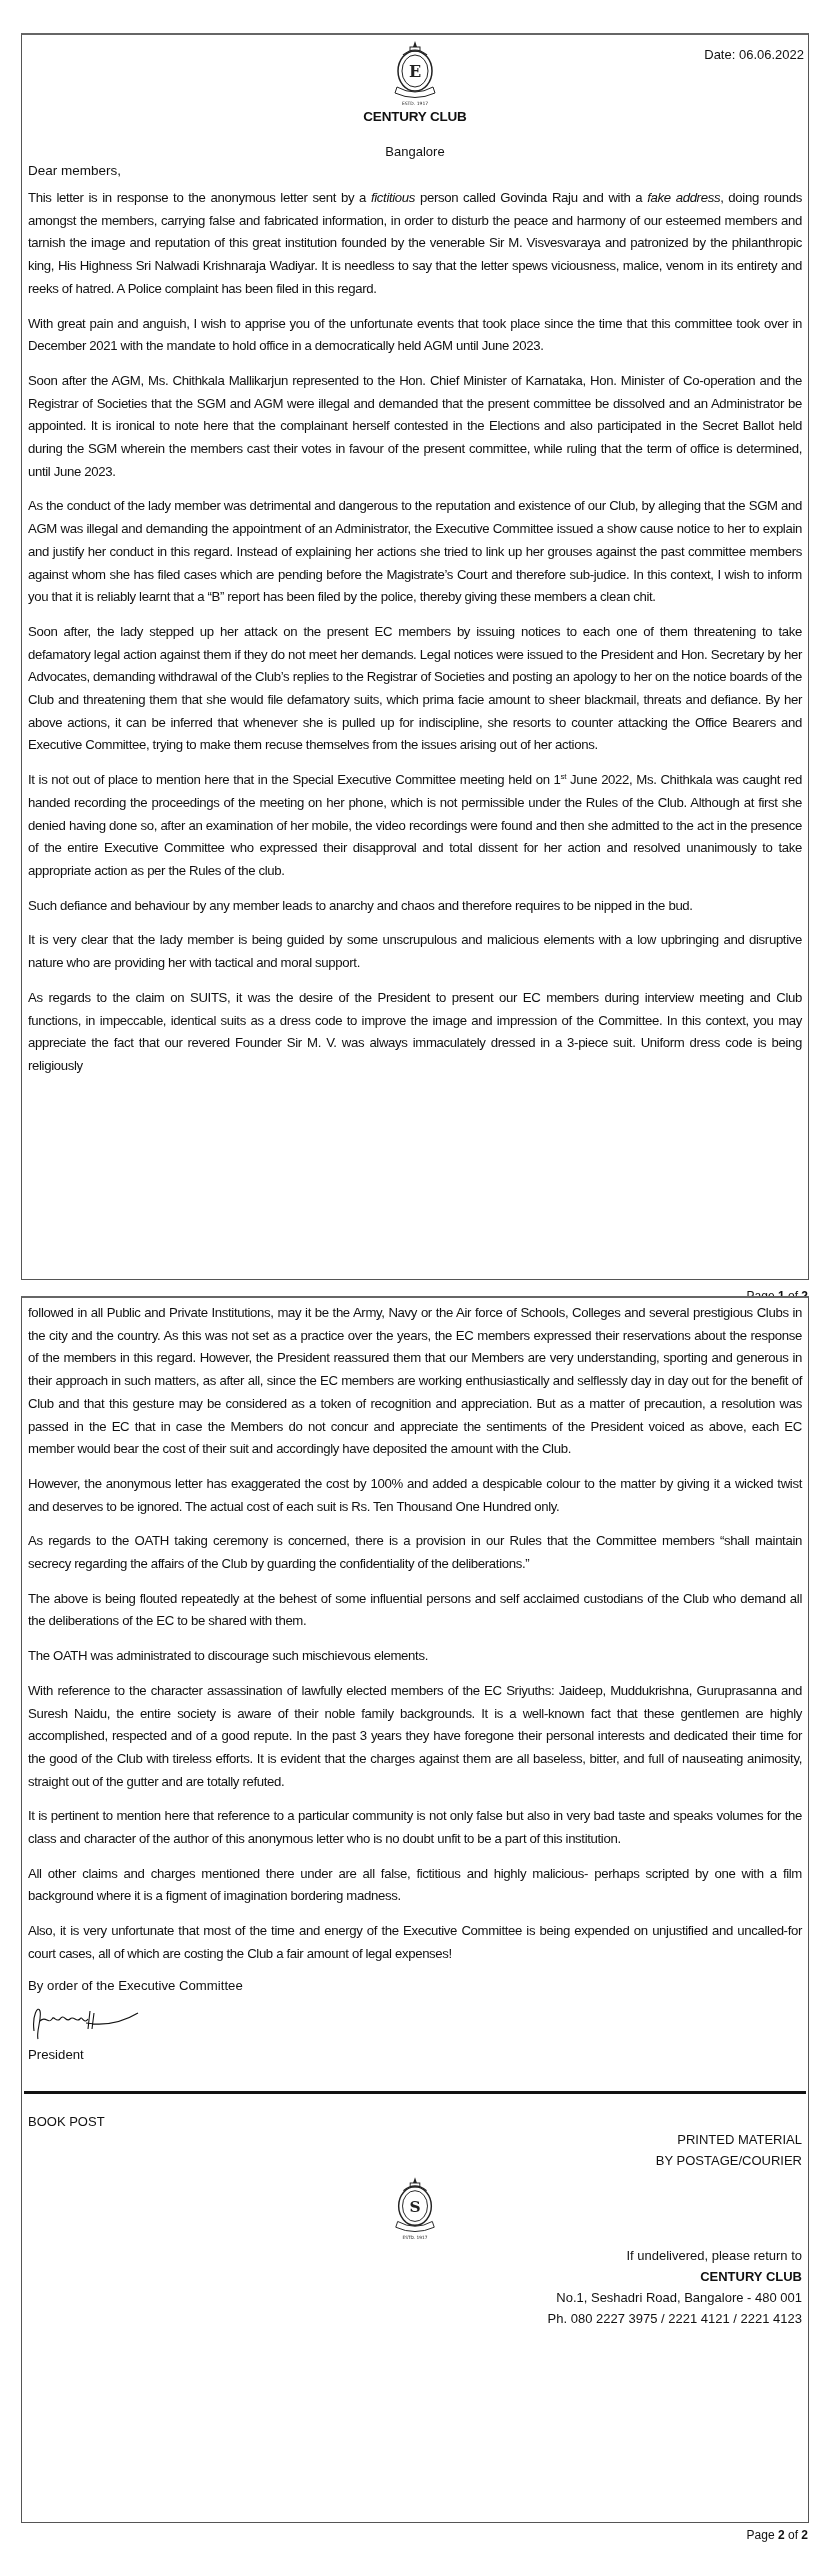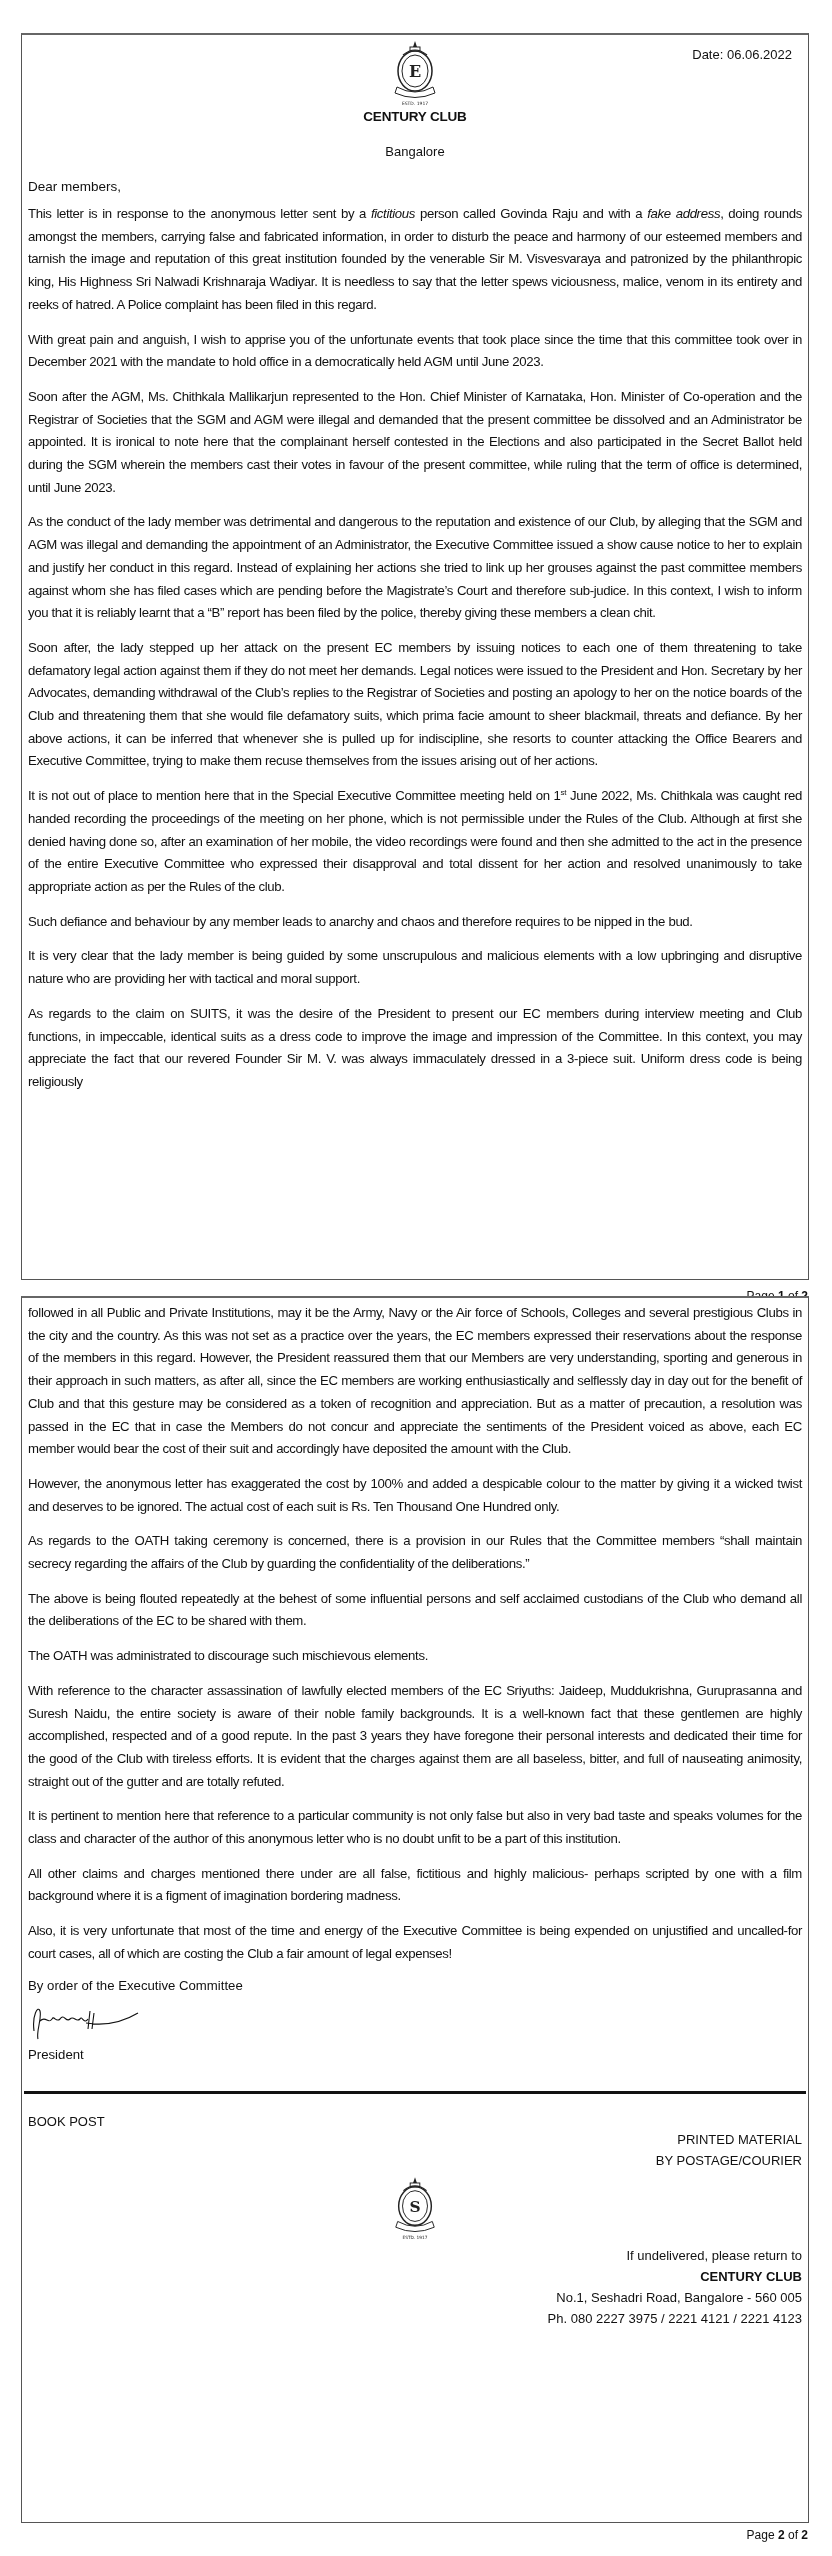--- a/index.html
+++ b/index.html
@@ -17,37 +17,37 @@
     width: 788px;
     border: 1px solid #555;
     border-top: 2px solid #666;
     box-sizing: border-box;
     background: #fff;
   }
   #page1 { top: 33px; height: 1247px; }
   #page2 { top: 1296px; height: 1227px; }
   .page-inner { position: absolute; left: 6px; right: 6px; top: 0; }
   .date {
-    position: absolute; right: 16px; top: 12px;
+    position: absolute; right: 4px; top: 12px;
     font-size: 13px;
   }
   .emblem {
     display: block;
     margin: 4px auto 0 auto;
     width: 52px; height: 68px;
   }
   .club-name {
     text-align: center;
     font-weight: bold;
     font-size: 13.5px;
     margin-top: 2px;
     letter-spacing: -0.2px;
   }
   .city { text-align: center; font-size: 13px; margin-top: 20px; }
-  .salutation { font-size: 13.5px; margin-top: 20px; }
+  .salutation { font-size: 13.5px; margin-top: 4px; }
   p {
     font-size: 13.2px;
     line-height: 22.7px;
     text-align: justify;
     margin: 0 0 12px 0;
     letter-spacing: -0.35px;
     word-spacing: 0px;
   }
   p.first { margin-top: 9px; }
   sup { font-size: 8px; line-height: 0; }
@@ -142,20 +142,20 @@
         <rect x="21" y="8" width="10" height="4" fill="none" stroke="#222" stroke-width="1"></rect>
         <path d="M14 16 Q26 6 38 16" fill="none" stroke="#222" stroke-width="1.2"></path>
         <ellipse cx="26" cy="32" rx="17" ry="20" fill="none" stroke="#222" stroke-width="1.5"></ellipse>
         <ellipse cx="26" cy="32" rx="13" ry="16" fill="none" stroke="#222" stroke-width="1"></ellipse>
         <text x="26" y="38" font-size="16" text-anchor="middle" font-family="DejaVu Serif, serif" font-weight="bold" fill="#222">S</text>
         <path d="M8 48 Q26 58 44 48 L46 54 Q26 63 6 54 Z" fill="none" stroke="#222" stroke-width="1"></path>
         <text x="26" y="66" font-size="4.5" text-anchor="middle" font-family="DejaVu Sans, sans-serif" fill="#222">ESTD. 1917</text>
       </svg>
       <div class="italic">If undelivered, please return to</div>
       <div class="bold">CENTURY CLUB</div>
-      <div>No.1, Seshadri Road, Bangalore - 560 005</div>
+      <div>No.1, Seshadri Road, Bangalore - 480 001</div>
       <div>Ph. 080 2227 3975 / 2221 4121 / 2221 4123</div>
     </div>
   </div>
 </div>
 <div class="page-num" id="pn2">
   <span>Page </span><b>2</b><span> of </span><b>2</b>
 </div>
 
 </body></html>

